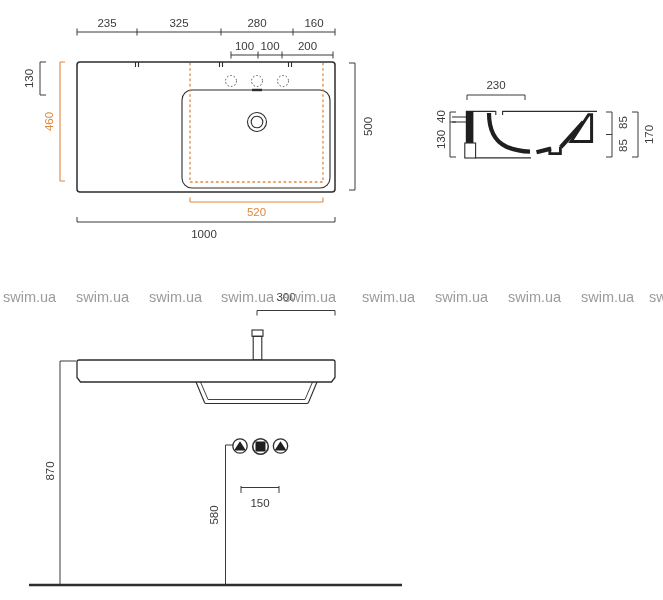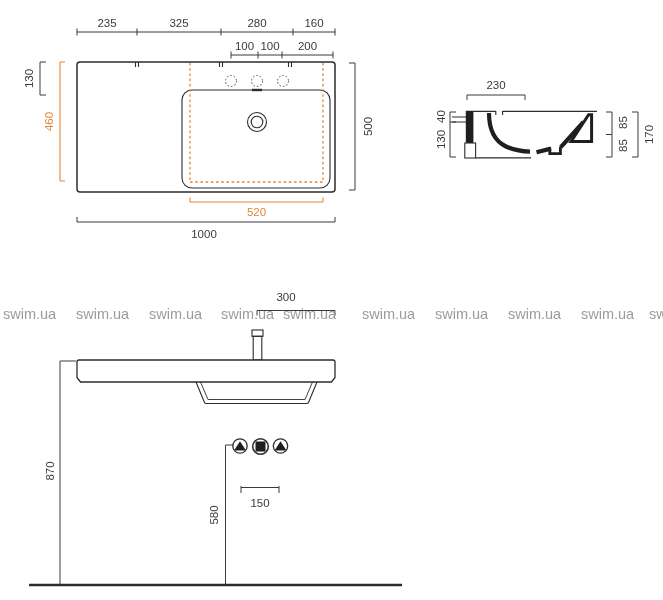--- a/index.html
+++ b/index.html
@@ -7,21 +7,21 @@
   svg{position:absolute;top:0;left:0;}
   svg text{font-family:"Liberation Sans",sans-serif;font-size:11.5px;fill:#3a3a3a;}
   svg text.acc{fill:#e0873b;}
   .ln{stroke:#3a3a3a;stroke-width:1;fill:none;}
   .lnacc{stroke:#e0873b;stroke-width:1.1;fill:none;}
   .dash{stroke:#e0873b;stroke-width:1.3;fill:none;stroke-dasharray:2.6 2.6;}
   .drawf{stroke:#2d2d2d;stroke-width:1.3;fill:#ffffff;}
   .thin{stroke:#2d2d2d;stroke-width:1.1;fill:none;}
   .dot{stroke:#555555;stroke-width:1;fill:none;stroke-dasharray:1.6 1.9;}
   .band{stroke:#1f1f1f;fill:none;}
-  .wm{position:absolute;top:306px;font-size:14.5px;line-height:16px;color:#9b9b9b;white-space:nowrap;}
+  .wm{position:absolute;top:289px;font-size:14.5px;line-height:16px;color:#9b9b9b;white-space:nowrap;}
 </style>
 </head>
 <body>
 
 <svg width="663" height="600" viewBox="0 0 663 600">
 
   <g>
 
     <g>
       <path class="ln" d="M77,32 H335 M77,28.5 V35.5 M137,28.5 V35.5 M221,28.5 V35.5 M293,28.5 V35.5 M335,28.5 V35.5"></path>

